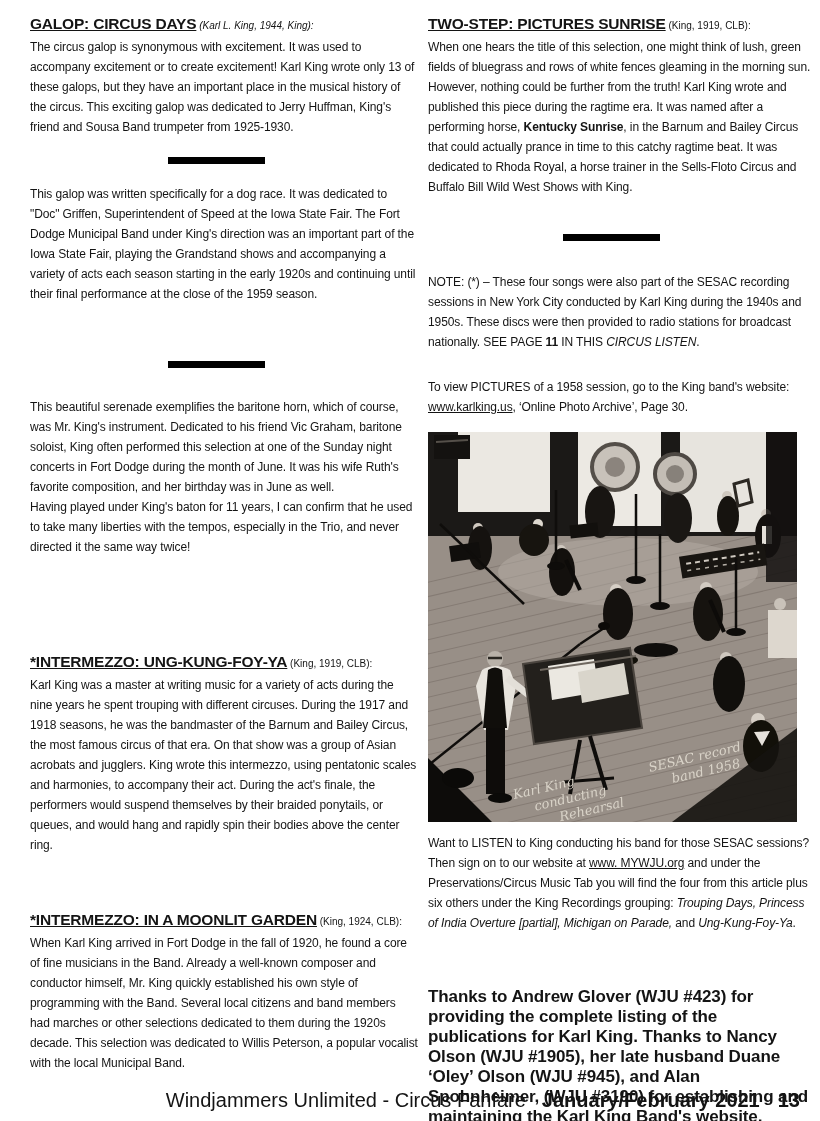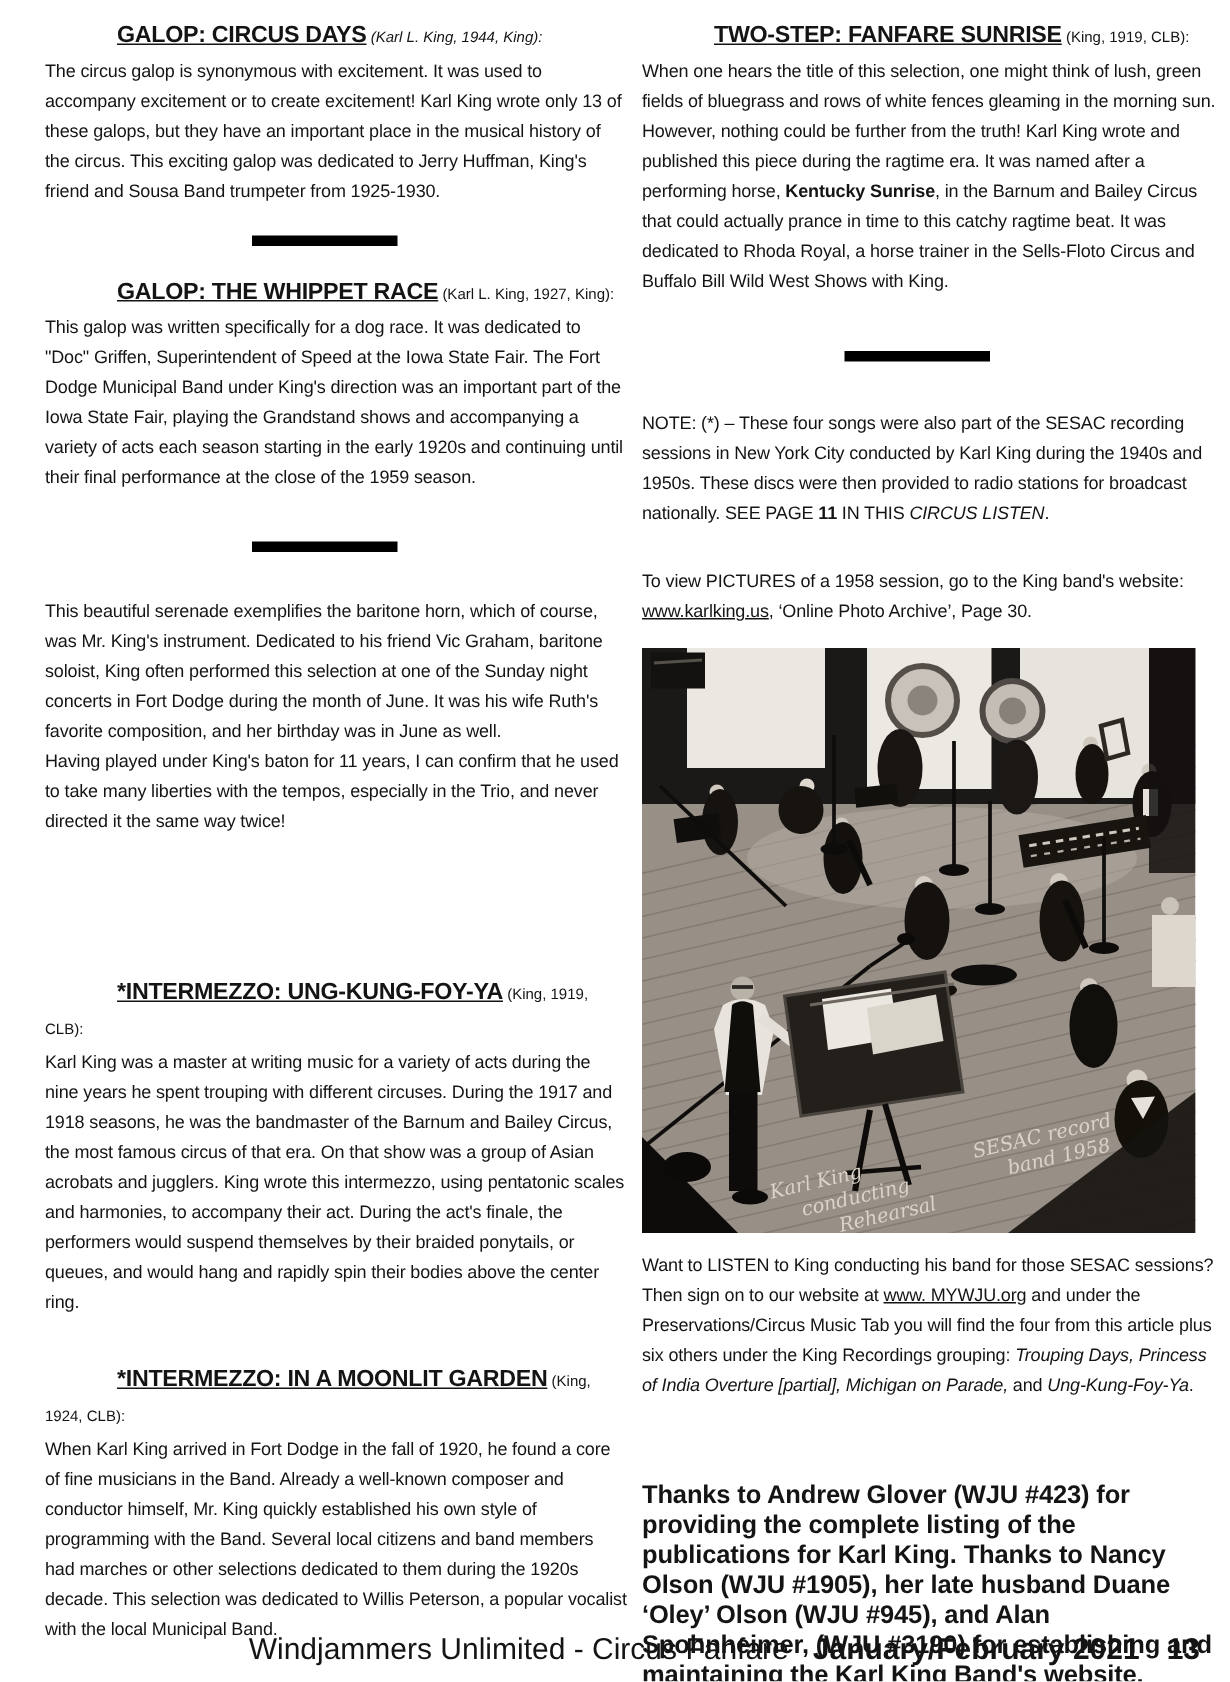--- a/index.html
+++ b/index.html
@@ -5,21 +5,21 @@
   html,body{margin:0;padding:0;background:#ffffff;}
   .page{
     position:relative;width:820px;height:1121px;background:#ffffff;
     font-family:"Liberation Sans","DejaVu Sans",sans-serif;color:#141414;
     overflow:hidden;
   }
   .section{position:absolute;}
   .col-l{left:30px;width:388px;}
   .col-r{left:428px;width:384px;}
   .sec-head{margin:0 0 1px 0;line-height:21px;}
-  .sec-title{font-weight:bold;font-size:15.5px;text-decoration:underline;letter-spacing:-0.2px;margin-left:48px;}
+  .sec-title{font-weight:bold;font-size:15.5px;text-decoration:underline;letter-spacing:-0.2px;}
   .sec-meta{font-size:10px;}
   .sec-meta.italic{font-style:italic;}
   .sec-body,.para{font-size:12px;line-height:20px;letter-spacing:-0.1px;}
   .b{font-weight:bold;}
   .i{font-style:italic;}
   .u{text-decoration:underline;}
   .divider{position:absolute;width:97px;height:7px;background:#000;}
   .para-bold{font-size:17px;line-height:20px;font-weight:bold;letter-spacing:-0.1px;}
   .photo-frame{position:absolute;left:428px;top:432px;width:369px;height:390px;}
   .footer{position:absolute;top:1089px;left:0;width:800px;text-align:right;font-size:20px;white-space:nowrap;}
@@ -33,42 +33,41 @@
 <div class="page">
 
   <div class="section col-l" style="top:13px">
     <div class="sec-head"><span class="sec-title">GALOP: CIRCUS DAYS</span><span class="sec-meta italic"> (Karl L. King, 1944, King):</span></div>
     <div class="sec-body"><span>The circus galop is synonymous with excitement.  It was used to accompany excitement or to create excitement!  Karl King wrote only 13 of these galops, but they have an important place in the musical history of the circus.  This exciting galop was dedicated to Jerry Huffman, King's friend and Sousa Band trumpeter from 1925-1930.</span></div>
   </div>
 
   <div class="divider" style="left:168px;top:157px"></div>
 
   <div class="section col-l" style="top:184px">
-    <div class="sec-head"><span class="sec-title">GALOP: THE WHIPPET RACE</span><span class="sec-meta"> (Karl L. King, 1927, King):</span></div>
     <div class="sec-body"><span>This galop was written specifically for a dog race.  It was dedicated to "Doc" Griffen, Superintendent of Speed at the Iowa State Fair.  The Fort Dodge Municipal Band under King's direction was an important part of the Iowa State Fair, playing the Grandstand shows and accompanying a variety of acts each season starting in the early 1920s and continuing until their final performance at the close of the 1959 season.</span></div>
   </div>
 
   <div class="divider" style="left:168px;top:361px"></div>
 
   <div class="section col-l" style="top:397px">
     <div class="sec-body"><span>This beautiful serenade exemplifies the baritone horn, which of course, was Mr. King's instrument.  Dedicated to his friend Vic Graham, baritone soloist, King often performed this selection at one of the Sunday night concerts in Fort Dodge during the month of June.  It was his wife Ruth's favorite composition, and her birthday was in June as well.</span><br><span>Having played under King's baton for 11 years, I can confirm that he used to take many liberties with the tempos, especially in the Trio, and never directed it the same way twice!</span></div>
   </div>
 
   <div class="section col-l" style="top:651px">
     <div class="sec-head"><span class="sec-title">*INTERMEZZO: UNG-KUNG-FOY-YA</span><span class="sec-meta"> (King, 1919,  CLB):</span></div>
     <div class="sec-body"><span>Karl King was a master at writing music for a variety of acts during the nine years he spent trouping with different circuses.  During the 1917 and 1918 seasons, he was the bandmaster of the Barnum and Bailey Circus, the most famous circus of that era.  On that show was a group of Asian acrobats and jugglers.  King wrote this intermezzo, using pentatonic scales and harmonies, to accompany their act.  During the act's finale, the performers would suspend themselves by their braided ponytails, or queues, and would hang and rapidly spin their bodies above the center ring.</span></div>
   </div>
 
   <div class="section col-l" style="top:909px">
     <div class="sec-head"><span class="sec-title">*INTERMEZZO: IN A MOONLIT GARDEN</span><span class="sec-meta"> (King, 1924, CLB):</span></div>
     <div class="sec-body"><span>When Karl King arrived in Fort Dodge in the fall of 1920, he found a core of fine musicians in the Band.  Already a well-known composer and conductor himself, Mr. King quickly established his own style of programming with the Band.  Several local citizens and band members had marches or other selections dedicated to them during the 1920s decade.  This selection was dedicated to Willis Peterson, a popular vocalist with the local Municipal Band.</span></div>
   </div>
 
   <div class="section col-r" style="top:13px">
-    <div class="sec-head"><span class="sec-title">TWO-STEP: FANFARE SUNRISE</span><span class="sec-meta"> (King, 1919, CLB):</span></div>
+    <div class="sec-head"><span class="sec-title">TWO-STEP: PICTURES SUNRISE</span><span class="sec-meta"> (King, 1919, CLB):</span></div>
     <div class="sec-body"><span>When one hears the title of this selection, one might think of lush, green fields of bluegrass and rows of white fences gleaming in the morning sun.  However, nothing could be further from the truth!  Karl King wrote and published this piece during the ragtime era.  It was named after a performing horse, </span><span class="b">Kentucky Sunrise</span><span>, in the Barnum and Bailey Circus that could actually prance in time to this catchy ragtime beat.   It was dedicated to Rhoda Royal, a horse trainer in the Sells-Floto Circus and Buffalo Bill Wild West Shows with King.</span></div>
   </div>
 
   <div class="divider" style="left:563px;top:234px"></div>
 
   <div class="section col-r para" style="top:272px"><span>NOTE: (*) – These four songs were also part of the SESAC recording sessions in New York City conducted by Karl King during the 1940s and 1950s.  These discs were then provided to radio stations for broadcast nationally.  SEE PAGE </span><span class="b">11</span><span> IN THIS </span><span class="i">CIRCUS LISTEN</span><span>.</span></div>
 
   <div class="section col-r para" style="top:377px"><span>To view PICTURES of a 1958 session, go to the King band's website: </span><span class="u">www.karlking.us</span><span>, ‘Online Photo Archive’, Page 30.</span></div>
 
   <div class="photo-frame">

